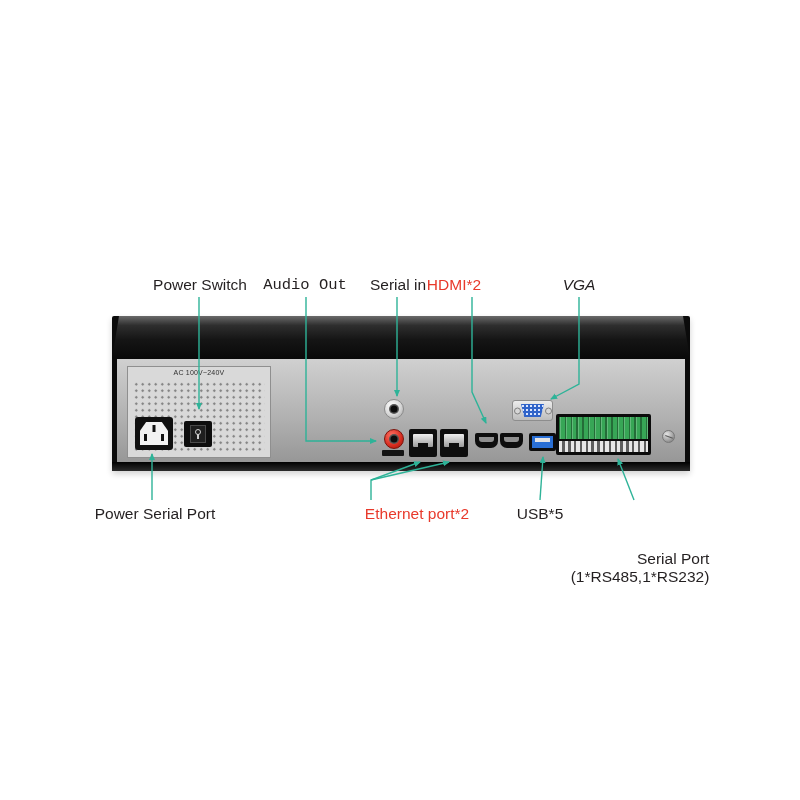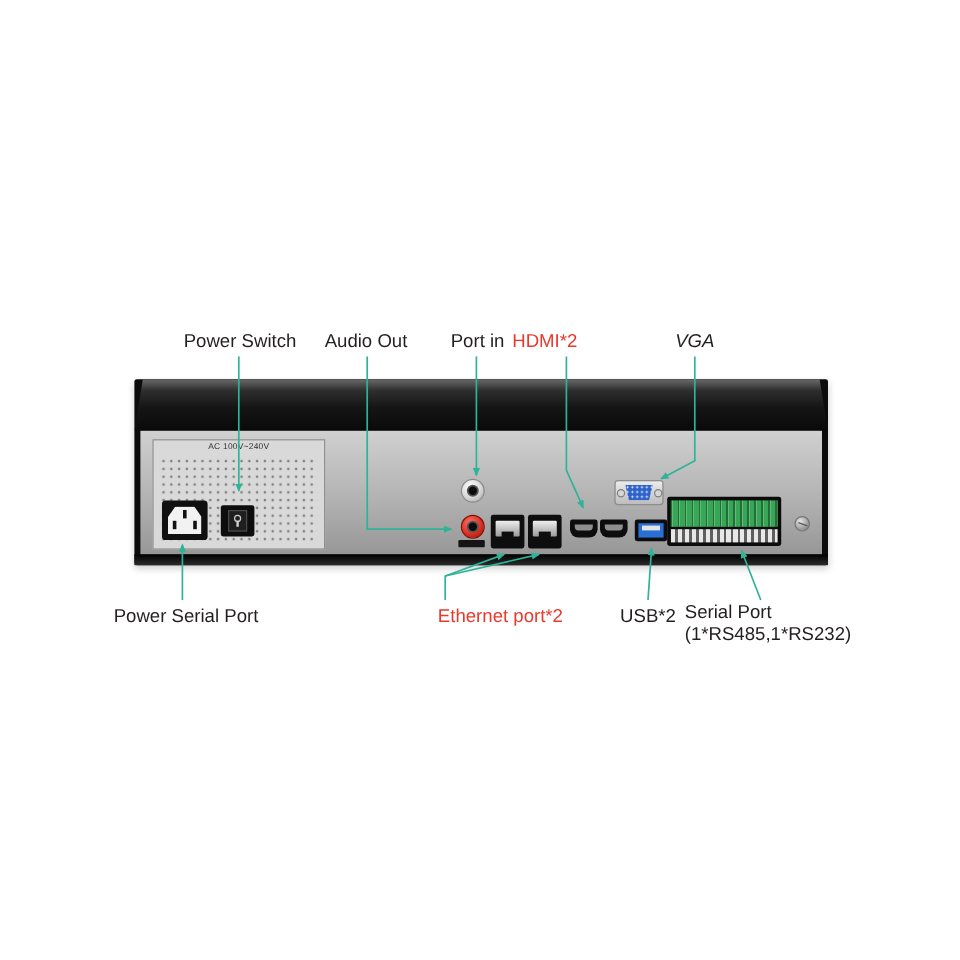--- a/index.html
+++ b/index.html
@@ -7,21 +7,21 @@
     position:relative; width:800px; height:800px; background:#fff;
     font-family:"Liberation Sans", sans-serif; overflow:hidden;
   }
 
   
   .lbl {
     position:absolute; transform:translateX(-50%);
     font-size:15.5px; color:var(--label-text,#231f20); white-space:nowrap;
   }
   .lbl-red { color:var(--highlight,#e8392b); }
-  .serial { text-align:left; line-height:18px; }
+  .serial { text-align:right; line-height:18px;margin-top:48px; }
 
   
   .lines { position:absolute; left:0; top:0; pointer-events:none; }
   .lines polyline { fill:none; stroke:var(--leader-line,#2eb398); stroke-width:1.4; }
   .arrowhead { fill:var(--leader-line,#2eb398); }
 
   
   .chassis { position:absolute; left:112px; top:316px; width:578px; height:155px;
     background:#0b0b0b; border-radius:2px; box-shadow:0 3px 6px rgba(0,0,0,.18); }
   .chassis-top { position:absolute; left:0; top:0; right:0; height:43px;
@@ -119,28 +119,28 @@
     background:radial-gradient(circle at 35% 30%,#e6e6e6,#9a9a9a 65%,#6f6f6f); border:1px solid #777; }
   .screw::before { content:""; position:absolute; left:1.5px; right:1.5px; top:50%; height:1.2px;
     background:#5a5a5a; transform:translateY(-50%) rotate(20deg); }
 </style>
 </head>
 <body>
 
 <div class="canvas">
 
   <div class="lbl" style="left:200px; top:276px;">Power Switch</div>
-  <div class="lbl" style="left:305px; top:276px;">Audio Out</div>
-  <div class="lbl" style="left:398px; top:276px;">Port in</div>
+  <div class="lbl" style="left:305px; top:276px;font-family:Liberation Mono, monospace;">Audio Out</div>
+  <div class="lbl" style="left:398px; top:276px;">Serial in</div>
   <div class="lbl lbl-red" style="left:454px; top:276px;">HDMI*2</div>
   <div class="lbl" style="left:579px; top:276px;font-style:italic;">VGA</div>
 
   <div class="lbl" style="left:155px; top:505px;">Power Serial Port</div>
   <div class="lbl lbl-red" style="left:371px; top:505px;margin-left:46px;">Ethernet port*2</div>
-  <div class="lbl" style="left:540px; top:505px;">USB*2</div>
+  <div class="lbl" style="left:540px; top:505px;">USB*5</div>
   <div class="lbl serial" style="left:640px; top:502px;">
     <div>Serial Port</div>
     <div>(1*RS485,1*RS232)</div>
   </div>
 
   <div class="chassis">
     <div class="chassis-top"></div>
     <div class="rear-panel">
 
       <div class="psu">

